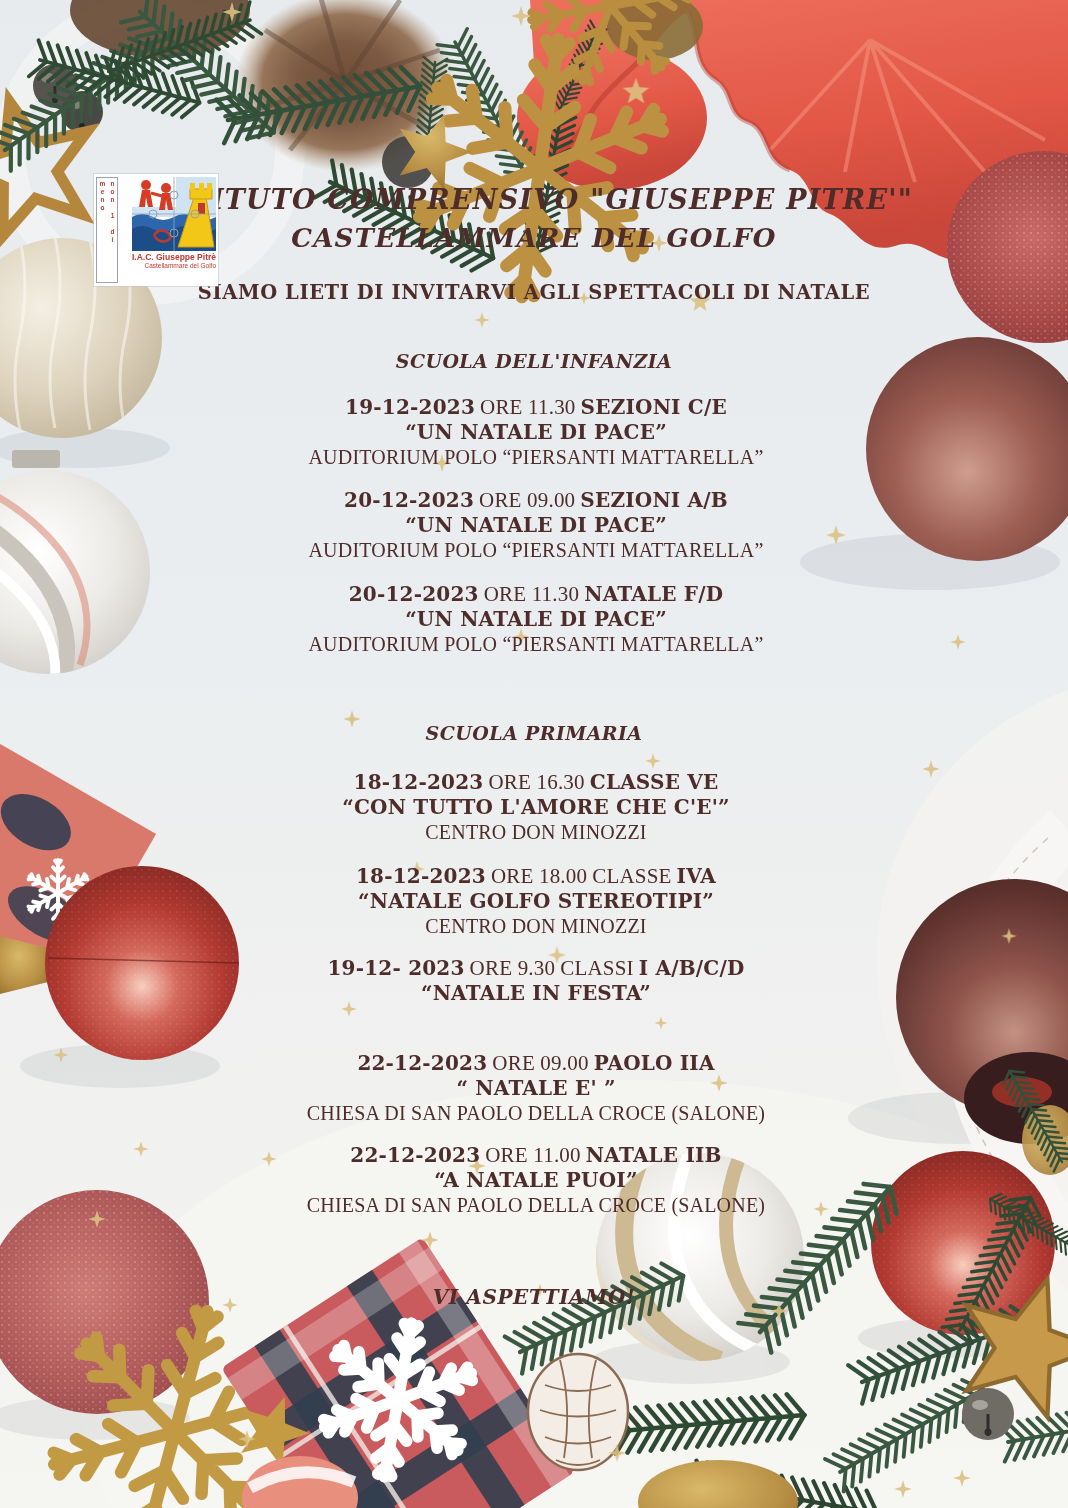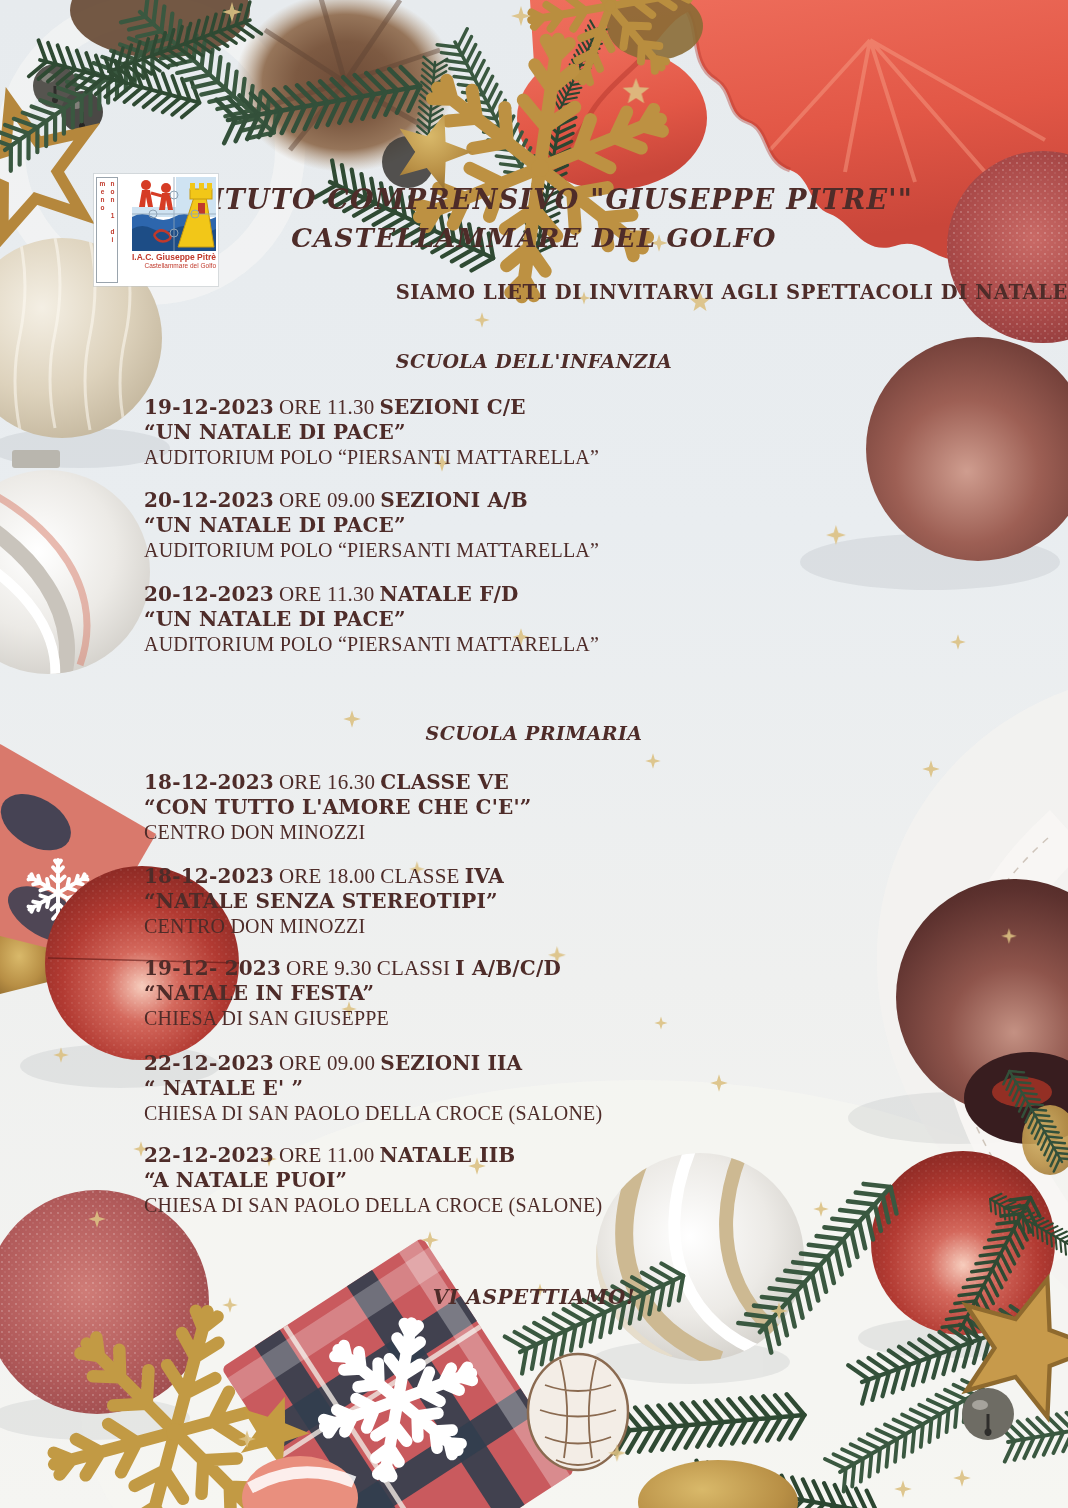--- a/index.html
+++ b/index.html
@@ -3,24 +3,24 @@
 <meta charset="utf-8">
 <style>
   html,body{margin:0;padding:0;background:#cfd4d8;}
   .page{position:relative;width:1068px;height:1508px;margin:0 auto;overflow:hidden;
         background:linear-gradient(180deg,#e7ebee 0%,#e9edf0 35%,#eff0ef 65%,#f5f5f2 100%);}
   .deco{position:absolute;inset:0;z-index:1;pointer-events:none;}
   .content{position:absolute;inset:0;z-index:2;color:#4e2c29;}
   .line{position:absolute;left:0;width:100%;text-align:center;}
   .title1{top:183px;font:italic 700 27px/34px "DejaVu Serif",serif;letter-spacing:1.2px;}
   .title2{top:221px;font:italic 700 26px/34px "DejaVu Serif",serif;letter-spacing:1.2px;}
-  .invite{top:281px;font:700 19.5px/24px "DejaVu Serif",serif;letter-spacing:.6px;text-align:right;}
+  .invite{top:281px;font:700 19.5px/24px "DejaVu Serif",serif;letter-spacing:.6px;}
   .heading{font:italic 700 19px/23px "DejaVu Serif",serif;letter-spacing:.4px;}
   .closing{font:italic 700 20px/24px "DejaVu Serif",serif;letter-spacing:.6px;}
-  .ev{position:absolute;left:144px;width:800px;}
+  .ev{position:absolute;left:136px;width:800px;text-align:center;}
   .ev div{line-height:25px;font-size:20px;white-space:nowrap;}
   .b{font-family:"DejaVu Serif",serif;font-weight:700;letter-spacing:.2px;}
   .r{font-family:"Liberation Serif",serif;font-weight:400;font-size:21px;letter-spacing:.2px;}
   .logo{position:absolute;left:94px;top:174px;width:124px;height:112px;background:#fff;z-index:3;
         box-shadow:0 0 0 1px rgba(190,195,200,.5);display:flex;padding:3px 2px;box-sizing:border-box;}
   .logo-side{writing-mode:vertical-rl;text-orientation:upright;font:700 6.5px/10px "Liberation Sans",sans-serif;
         color:#c0392b;letter-spacing:1px;border:1px solid #9aa4ad;margin-right:2px;padding:2px 0;}
   .logo-main{flex:1;display:flex;flex-direction:column;align-items:flex-end;}
   .logo-t1{font:700 8.5px/10px "Liberation Sans",sans-serif;color:#c0392b;margin-top:1px;}
   .logo-t2{font:400 6.5px/8px "Liberation Sans",sans-serif;color:#c0392b;}
@@ -391,32 +391,31 @@
     <div class="line heading" style="top:722px">SCUOLA PRIMARIA</div>
 
     <div class="ev" style="top:770px">
       <div><span class="b">18-12-2023</span> <span class="r">ORE 16.30</span> <span class="r"></span> <span class="b">CLASSE VE</span></div>
       <div class="b">“CON TUTTO L'AMORE CHE C'E'”</div>
       <div class="r">CENTRO DON MINOZZI</div>
     </div>
 
     <div class="ev" style="top:864px">
       <div><span class="b">18-12-2023</span> <span class="r">ORE 18.00</span> <span class="r">CLASSE</span> <span class="b">IVA</span></div>
-      <div class="b">“NATALE SENZA STEREOTIPI”</div>
+      <div class="b">“NATALE GOLFO STEREOTIPI”</div>
       <div class="r">CENTRO DON MINOZZI</div>
     </div>
 
     <div class="ev" style="top:956px">
       <div><span class="b">19-12- 2023</span> <span class="r">ORE 9.30</span> <span class="r">CLASSI</span> <span class="b">I A/B/C/D</span></div>
       <div class="b">“NATALE IN FESTA”</div>
-      <div class="r">CHIESA DI SAN GIUSEPPE</div>
     </div>
 
     <div class="ev" style="top:1051px">
-      <div><span class="b">22-12-2023</span> <span class="r">ORE 09.00</span> <span class="r"></span> <span class="b">SEZIONI IIA</span></div>
+      <div><span class="b">22-12-2023</span> <span class="r">ORE 09.00</span> <span class="r"></span> <span class="b">PAOLO IIA</span></div>
       <div class="b">“ NATALE E' ”</div>
       <div class="r">CHIESA DI SAN PAOLO DELLA CROCE (SALONE)</div>
     </div>
 
     <div class="ev" style="top:1143px">
       <div><span class="b">22-12-2023</span> <span class="r">ORE 11.00</span> <span class="r"></span> <span class="b">NATALE IIB</span></div>
       <div class="b">“A NATALE PUOI”</div>
       <div class="r">CHIESA DI SAN PAOLO DELLA CROCE (SALONE)</div>
     </div>
 

